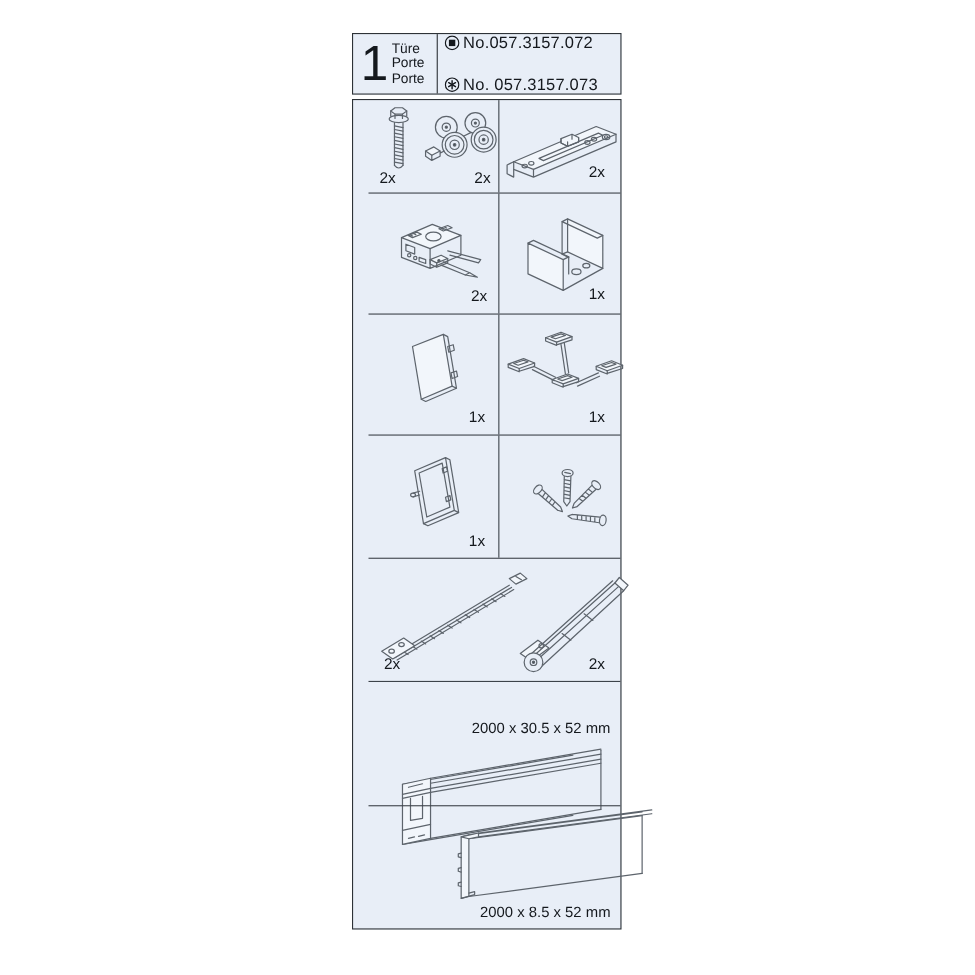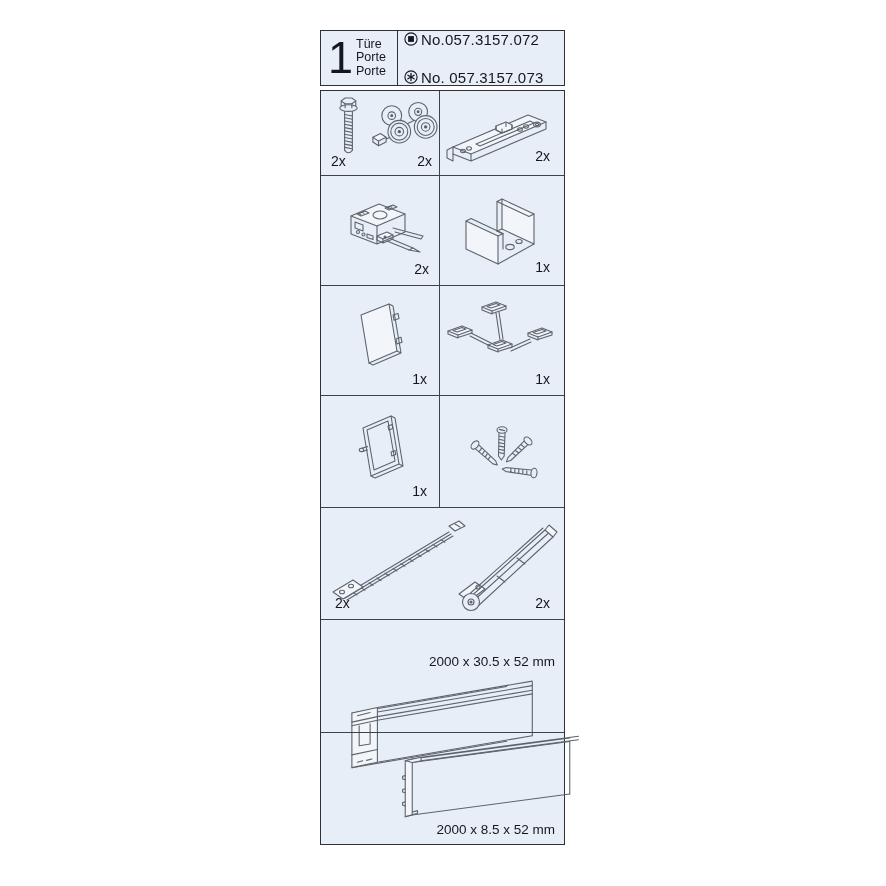--- a/index.html
+++ b/index.html
@@ -20,21 +20,21 @@
                padding-left:7px;gap:5px;}
   .header-num{font-size:45px;line-height:40px;font-weight:400;letter-spacing:-2px;}
   .header-words{display:flex;flex-direction:column;font-size:12.5px;line-height:13.5px;justify-content:flex-end;}
   .header-right{flex:1;display:flex;flex-direction:column;justify-content:center;gap:21px;padding-left:6px;}
   .pn-row{display:flex;align-items:center;gap:3px;font-size:15px;letter-spacing:.2px;}
   .pn-icon{width:14px;height:14px;flex:0 0 auto;display:block;}
 
   
   .grid{position:absolute;left:0;top:60px;width:245px;height:755px;background:var(--cell-bg);
         border:1.6px solid var(--border);display:flex;flex-direction:column;}
-  .row{display:flex;position:relative;flex:0 0 auto;}
+  .row{display:flex;position:relative;flex:0 0 auto;margin-left:14px;}
   .row + .row{border-top:1.6px solid var(--grid-line);}
   .r1{height:84px;} .r2{height:110px;} .r3{height:110px;} .r4{height:112px;}
   .r5{height:112px;} .r6{height:113px;align-items:center;} .r7{flex:1 1 auto;padding-left:48px;}
   .cell-l{width:119px;border-right:1.6px solid var(--grid-line);position:relative;}
   .cell-r{flex:1;position:relative;}
   .cell-full{flex:1;position:relative;}
   .qty{position:absolute;font-size:14px;color:var(--text);}
   .dim{position:absolute;right:9px;bottom:7px;font-size:13.5px;color:var(--text);}
   svg.draw{position:absolute;overflow:visible;}
   svg.draw *{vector-effect:non-scaling-stroke;}

